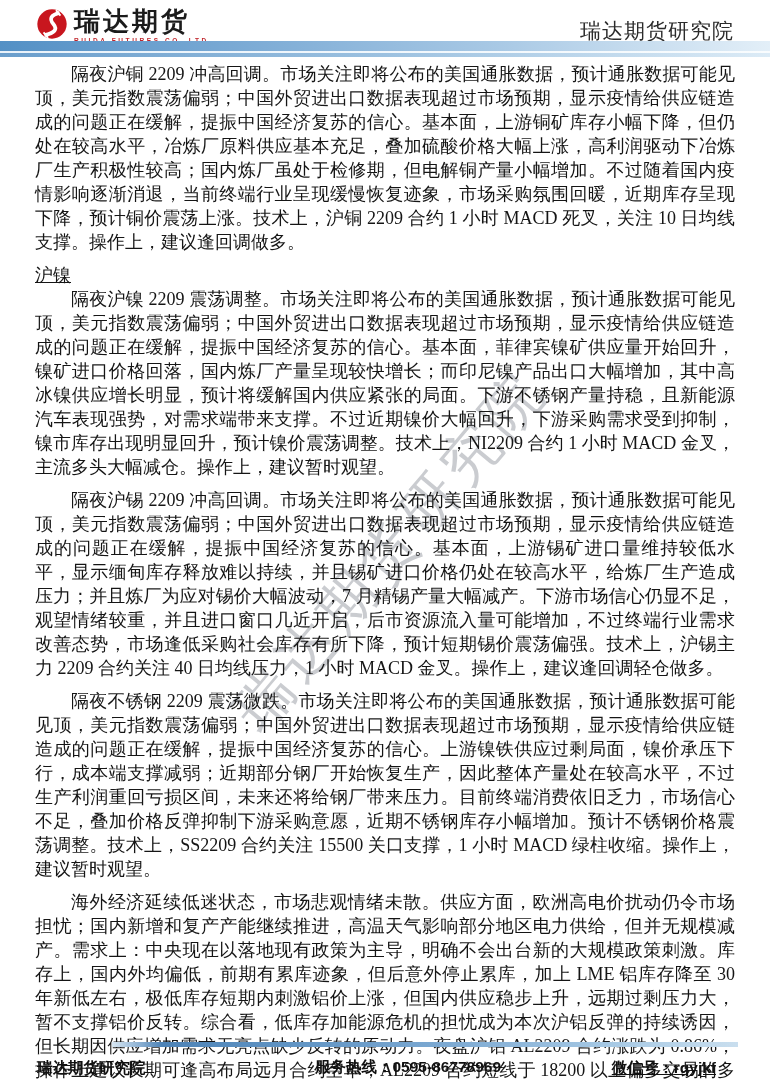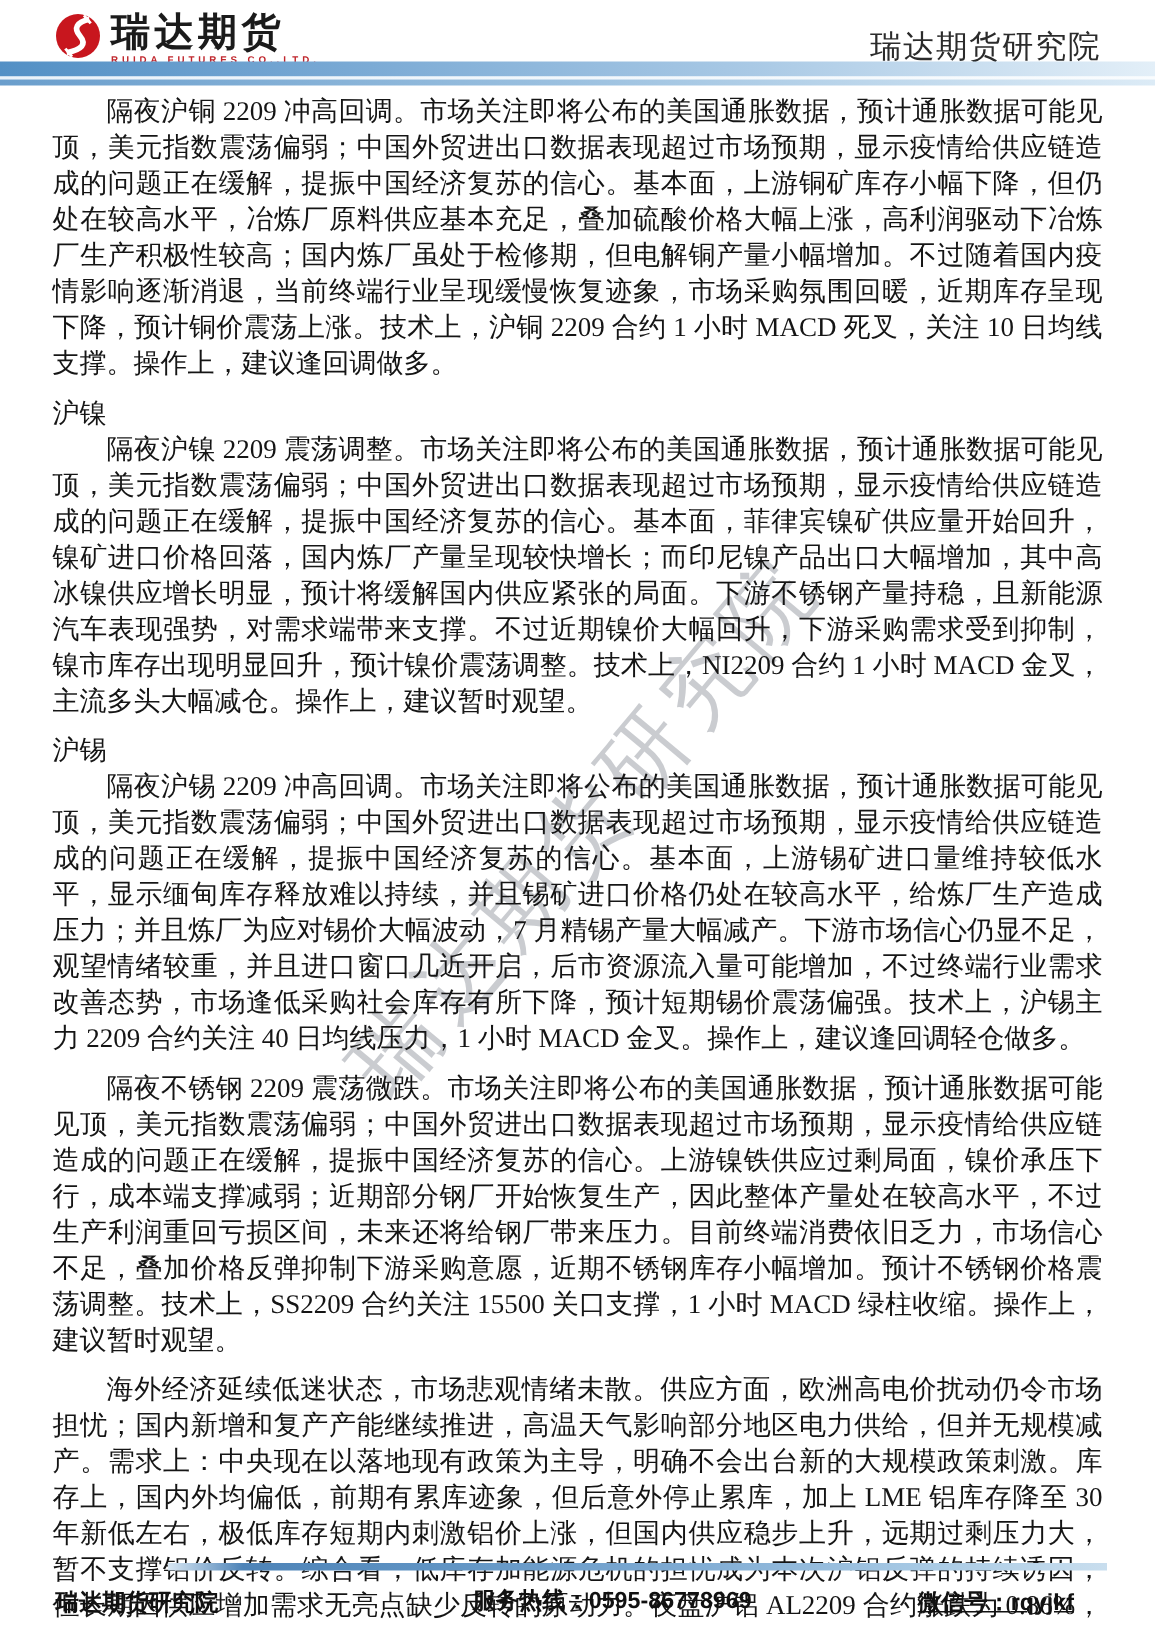--- a/index.html
+++ b/index.html
@@ -40,21 +40,21 @@
     color:rgba(128,133,143,0.42); z-index:0; pointer-events:none; text-align:center;
   }
 
   
   .content {
     position:absolute; top:62px; left:35px; width:700px; z-index:1;
     font-size:18px; line-height:24px;
     text-align:justify; text-justify:inter-ideograph;
   }
   .content p { margin:0; text-indent:2em; }
-  .sec-head { line-height:24px; }
+  .sec-head { line-height:24px;text-decoration:underline; }
   .section { margin-top:9px; }
 
   
   .footer-bar {
     position:absolute; top:1042px; left:112px; width:626px; height:5px; z-index:1;
     background:linear-gradient(90deg,#dcе9f4 0%,#cfe1ef 1%,#4d83b7 8%,#5f93c3 28%,#7fabd3 55%,#a7c9e4 80%,#c9deee 100%);
     background:linear-gradient(90deg,#d8e7f3 0%,#4d83b7 8%,#5f93c3 28%,#7fabd3 55%,#a7c9e4 80%,#c9deee 100%);
   }
   .footer-row {
     position:absolute; top:1055px; left:0; width:770px; height:28px; z-index:1;
@@ -96,21 +96,20 @@
     <div class="section" style="margin-top:0;">
       <p>隔夜沪铜 2209 冲高回调。市场关注即将公布的美国通胀数据，预计通胀数据可能见顶，美元指数震荡偏弱；中国外贸进出口数据表现超过市场预期，显示疫情给供应链造成的问题正在缓解，提振中国经济复苏的信心。基本面，上游铜矿库存小幅下降，但仍处在较高水平，冶炼厂原料供应基本充足，叠加硫酸价格大幅上涨，高利润驱动下冶炼厂生产积极性较高；国内炼厂虽处于检修期，但电解铜产量小幅增加。不过随着国内疫情影响逐渐消退，当前终端行业呈现缓慢恢复迹象，市场采购氛围回暖，近期库存呈现下降，预计铜价震荡上涨。技术上，沪铜 2209 合约 1 小时 MACD 死叉，关注 10 日均线支撑。操作上，建议逢回调做多。</p>
     </div>
 
     <div class="section">
       <div class="sec-head">沪镍</div>
       <p>隔夜沪镍 2209 震荡调整。市场关注即将公布的美国通胀数据，预计通胀数据可能见顶，美元指数震荡偏弱；中国外贸进出口数据表现超过市场预期，显示疫情给供应链造成的问题正在缓解，提振中国经济复苏的信心。基本面，菲律宾镍矿供应量开始回升，镍矿进口价格回落，国内炼厂产量呈现较快增长；而印尼镍产品出口大幅增加，其中高冰镍供应增长明显，预计将缓解国内供应紧张的局面。下游不锈钢产量持稳，且新能源汽车表现强势，对需求端带来支撑。不过近期镍价大幅回升，下游采购需求受到抑制，镍市库存出现明显回升，预计镍价震荡调整。技术上，NI2209 合约 1 小时 MACD 金叉，主流多头大幅减仓。操作上，建议暂时观望。</p>
     </div>
 
     <div class="section">
-      <div class="sec-head">沪锡</div>
       <p>隔夜沪锡 2209 冲高回调。市场关注即将公布的美国通胀数据，预计通胀数据可能见顶，美元指数震荡偏弱；中国外贸进出口数据表现超过市场预期，显示疫情给供应链造成的问题正在缓解，提振中国经济复苏的信心。基本面，上游锡矿进口量维持较低水平，显示缅甸库存释放难以持续，并且锡矿进口价格仍处在较高水平，给炼厂生产造成压力；并且炼厂为应对锡价大幅波动，7 月精锡产量大幅减产。下游市场信心仍显不足，观望情绪较重，并且进口窗口几近开启，后市资源流入量可能增加，不过终端行业需求改善态势，市场逢低采购社会库存有所下降，预计短期锡价震荡偏强。技术上，沪锡主力 2209 合约关注 40 日均线压力，1 小时 MACD 金叉。操作上，建议逢回调轻仓做多。</p>
     </div>
 
     <div class="section">
       <p>隔夜不锈钢 2209 震荡微跌。市场关注即将公布的美国通胀数据，预计通胀数据可能见顶，美元指数震荡偏弱；中国外贸进出口数据表现超过市场预期，显示疫情给供应链造成的问题正在缓解，提振中国经济复苏的信心。上游镍铁供应过剩局面，镍价承压下行，成本端支撑减弱；近期部分钢厂开始恢复生产，因此整体产量处在较高水平，不过生产利润重回亏损区间，未来还将给钢厂带来压力。目前终端消费依旧乏力，市场信心不足，叠加价格反弹抑制下游采购意愿，近期不锈钢库存小幅增加。预计不锈钢价格震荡调整。技术上，SS2209 合约关注 15500 关口支撑，1 小时 MACD 绿柱收缩。操作上，建议暂时观望。</p>
     </div>
 
     <div class="section">
       <p>海外经济延续低迷状态，市场悲观情绪未散。供应方面，欧洲高电价扰动仍令市场担忧；国内新增和复产产能继续推进，高温天气影响部分地区电力供给，但并无规模减产。需求上：中央现在以落地现有政策为主导，明确不会出台新的大规模政策刺激。库存上，国内外均偏低，前期有累库迹象，但后意外停止累库，加上 LME 铝库存降至 30 年新低左右，极低库存短期内刺激铝价上涨，但国内供应稳步上升，远期过剩压力大，暂不支撑铝价反转。综合看，低库存加能源危机的担忧成为本次沪铝反弹的持续诱因，但长期因供应增加需求无亮点缺少反转的原动力。夜盘沪铝 AL2209 合约涨跌为 0.86%，操作上建议长期可逢高布局远月合约空单，AL2209 合约短线于 18200 以上偏多交易的多单继续持有，参考 18350 点最低止盈，注意风险控制。</p>
     </div>

